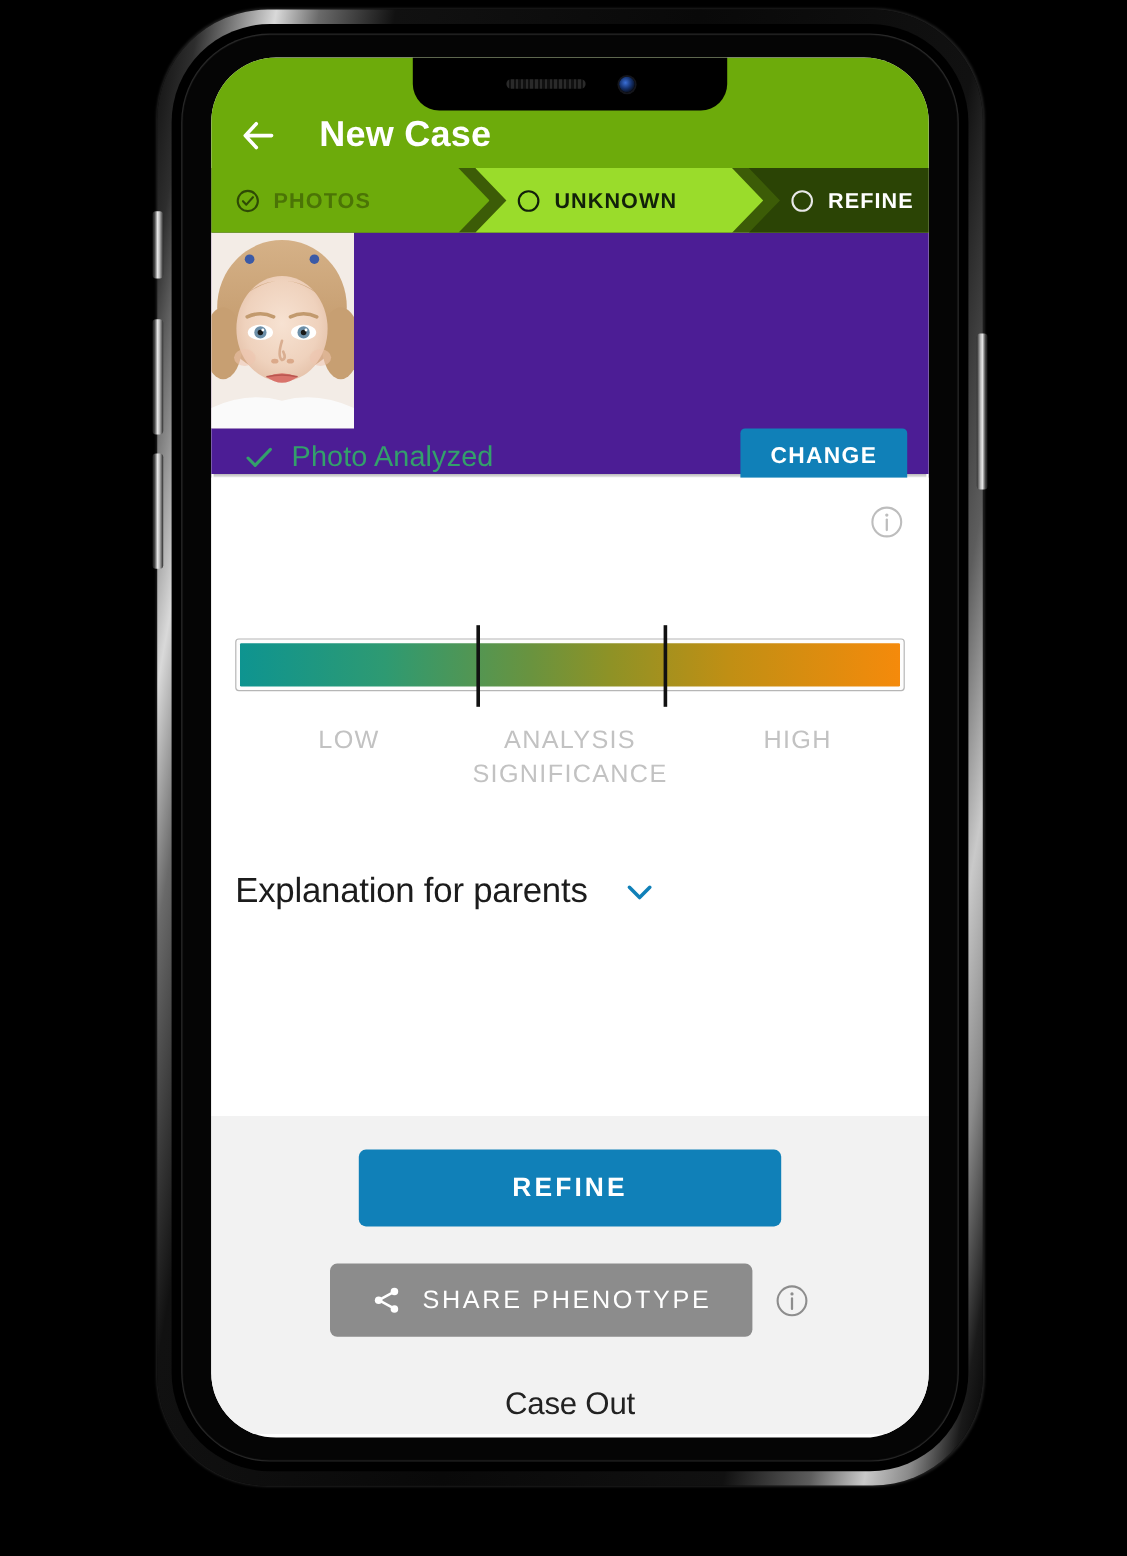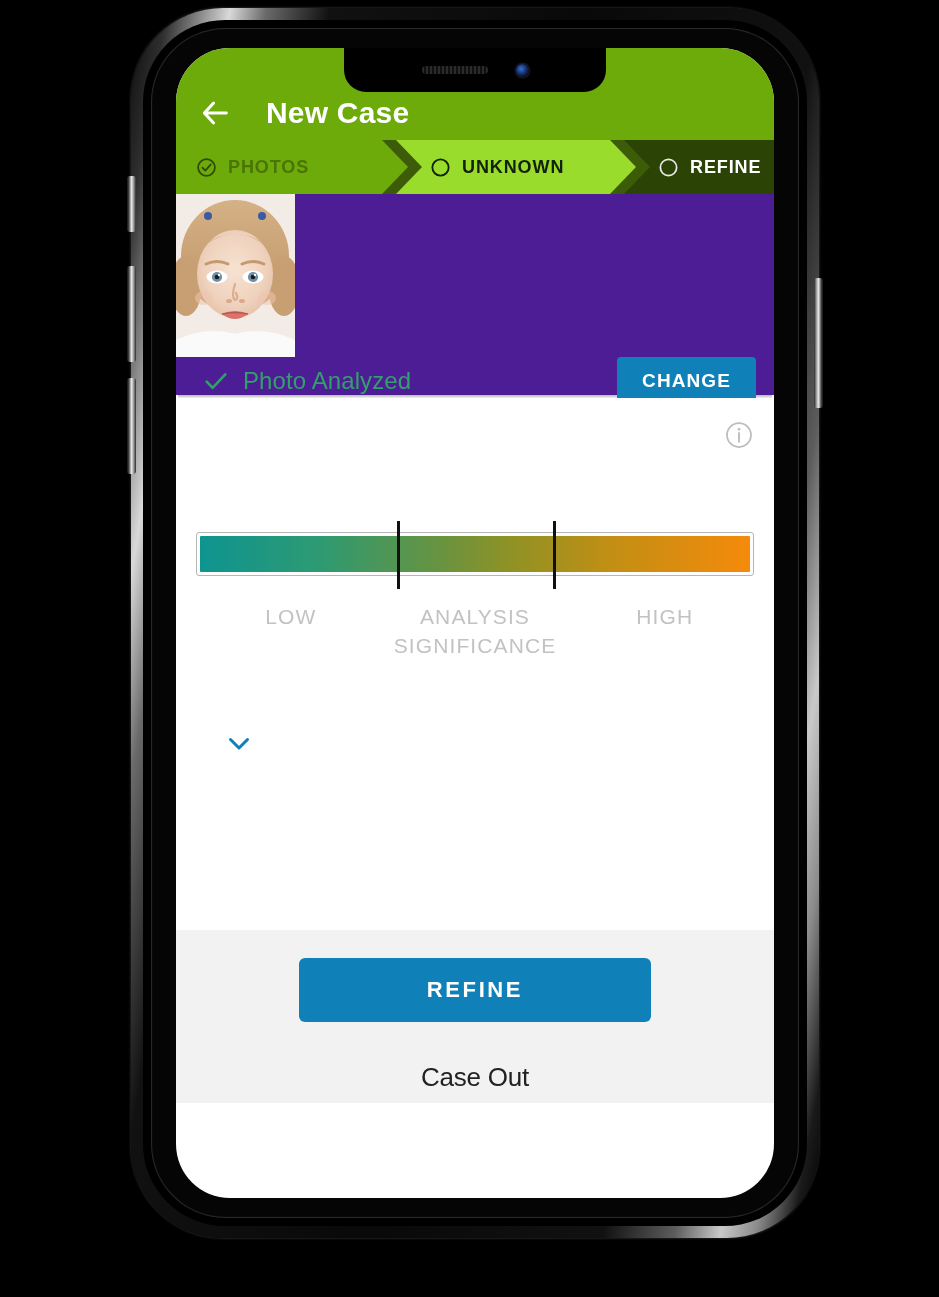--- a/index.html
+++ b/index.html
@@ -488,28 +488,45 @@
 
       <div class="scale-labels">
         <div class="scale-label" style="left:17%">LOW</div>
         <div class="scale-label" style="left:50%">ANALYSIS
 SIGNIFICANCE</div>
         <div class="scale-label" style="left:84%">HIGH</div>
       </div>
     </div>
 
     <div class="explain-row">
+      <span class="explain-title">Explanation for parents</span>
       <svg class="chevron-down" width="34" height="34" viewBox="0 0 24 24">
         <path d="M6 9.5l6 6 6-6" fill="none" stroke="#1080B8" stroke-width="2.1" stroke-linecap="round" stroke-linejoin="round"></path>
       </svg>
     </div>
 
     <div class="spacer-white"></div>
 
     <div class="footer">
       <button class="refine-btn">REFINE</button>
 
+      <div class="share-row">
+        <button class="share-btn">
+          <svg class="share-icon" width="27" height="27" viewBox="0 0 24 24">
+            <circle cx="17.5" cy="5.5" r="2.8" fill="#ffffff"></circle>
+            <circle cx="17.5" cy="18.5" r="2.8" fill="#ffffff"></circle>
+            <circle cx="5.8" cy="12" r="2.8" fill="#ffffff"></circle>
+            <path d="M8.3 10.7l6.8-3.7M8.3 13.3l6.8 3.7" stroke="#ffffff" stroke-width="1.9" stroke-linecap="round"></path>
+          </svg>
+          <span>SHARE PHENOTYPE</span>
+        </button>
+        <svg class="share-info" width="30" height="30" viewBox="0 0 24 24">
+          <circle cx="12" cy="12" r="9.6" fill="none" stroke="#8d8d8d" stroke-width="1.4"></circle>
+          <circle cx="12" cy="7.4" r="1.1" fill="#8d8d8d"></circle>
+          <path d="M12 10.4v7" stroke="#8d8d8d" stroke-width="1.5" stroke-linecap="round"></path>
+        </svg>
+      </div>
 
       <div class="signout">Case Out</div>
     </div>
 
   </div>
 </div>
 
 </body></html>

